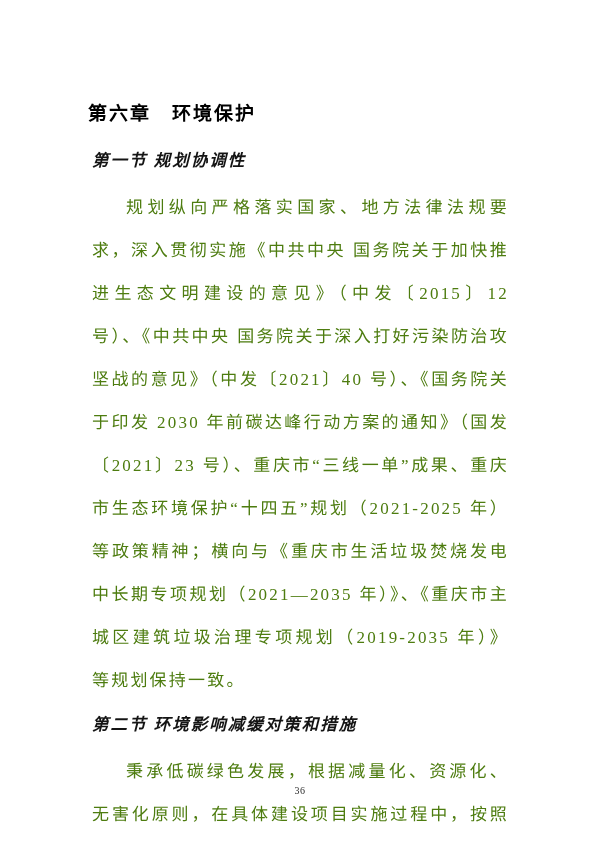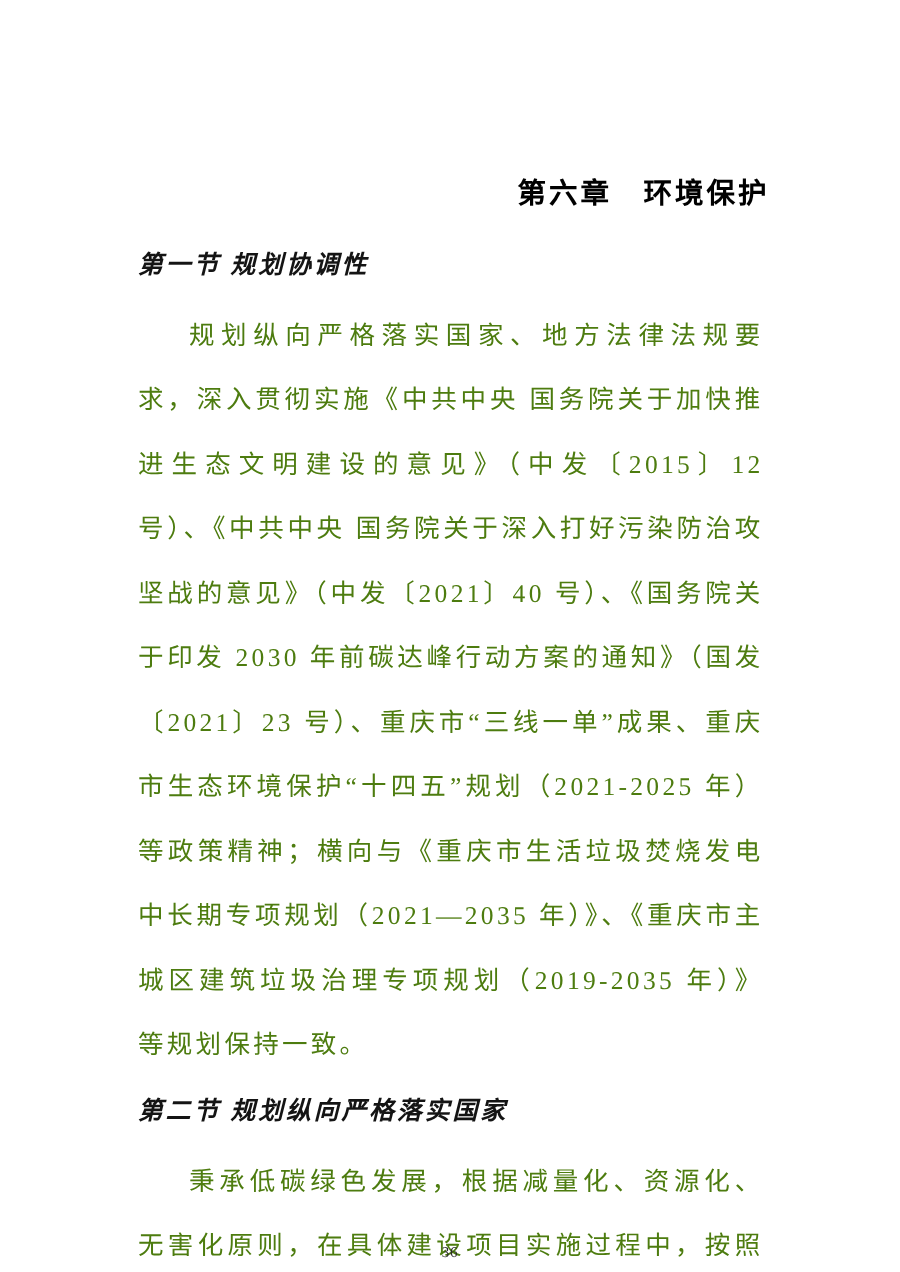--- a/index.html
+++ b/index.html
@@ -13,22 +13,22 @@
     height: 848px;
     margin: 0 auto;
     background: #ffffff;
     box-sizing: border-box;
     padding: 100px 87px 0 88px;
     font-family: "Liberation Serif", "DejaVu Serif", serif;
     color: #141414;
     overflow: hidden;
   }
   .chapter-title {
-    margin: 16px 0 22px 0;
-    text-align: right;
+    margin: 0 0 22px 0;
+    text-align: left;
     font-size: 19px;
     line-height: 28px;
     font-weight: bold;
     letter-spacing: 2px;
     color: #000000;
   }
   .section-heading {
     margin: 0 0 14px 0;
     font-size: 16.5px;
     line-height: 22px;
@@ -46,21 +46,21 @@
     text-justify: inter-character;
     text-indent: 2em;
     color: #4d7c0f;
   }
   .section-block {
     margin: 4px;
   }
   .page-footer {
     position: absolute;
     left: 0;
-    top: 830px;
+    top: 785px;
     width: 100%;
     text-align: center;
     font-size: 10px;
     letter-spacing: 0.5px;
     color: #2b2b2b;
     font-family: "Liberation Serif", "DejaVu Serif", serif;
   }
 </style>
 </head>
 <body>
@@ -68,19 +68,19 @@
 <div class="page">
 
   <h1 class="chapter-title">第六章　环境保护</h1>
 
   <div class="section-block">
     <h2 class="section-heading">第一节  规划协调性</h2>
     <p class="body-para">规划纵向严格落实国家、地方法律法规要求，深入贯彻实施《中共中央 国务院关于加快推进生态文明建设的意见》（中发〔2015〕12 号）、《中共中央 国务院关于深入打好污染防治攻坚战的意见》（中发〔2021〕40 号）、《国务院关于印发 2030 年前碳达峰行动方案的通知》（国发〔2021〕23 号）、重庆市“三线一单”成果、重庆市生态环境保护“十四五”规划（2021-2025 年）等政策精神；横向与《重庆市生活垃圾焚烧发电中长期专项规划（2021—2035 年）》、《重庆市主城区建筑垃圾治理专项规划（2019-2035 年）》等规划保持一致。</p>
   </div>
 
   <div class="section-block">
-    <h2 class="section-heading">第二节  规划纵向严格落实国家</h2>
+    <h2 class="section-heading">第二节  环境影响减缓对策和措施</h2>
     <p class="body-para">秉承低碳绿色发展，根据减量化、资源化、无害化原则，在具体建设项目实施过程中，按照有关政策、技术规范，科学、合理论证一般工业固体废物、危险废物（含医疗废物）、生活垃圾、建筑垃圾、病死及病害动物和废弃电器电子产品等集中处置项目选址，最大化利用公共配套资源。严格落实大气、水、噪声、土壤及固体废物污染防治措施、生态保护措施以及风险防范措施，降低规划项目对周边环境敏感目标的影响，强化生态环境保护。对于空气质量不达标的区县，</p>
   </div>
 
   <div class="page-footer">36</div>
 
 </div>
 
 </body></html>

